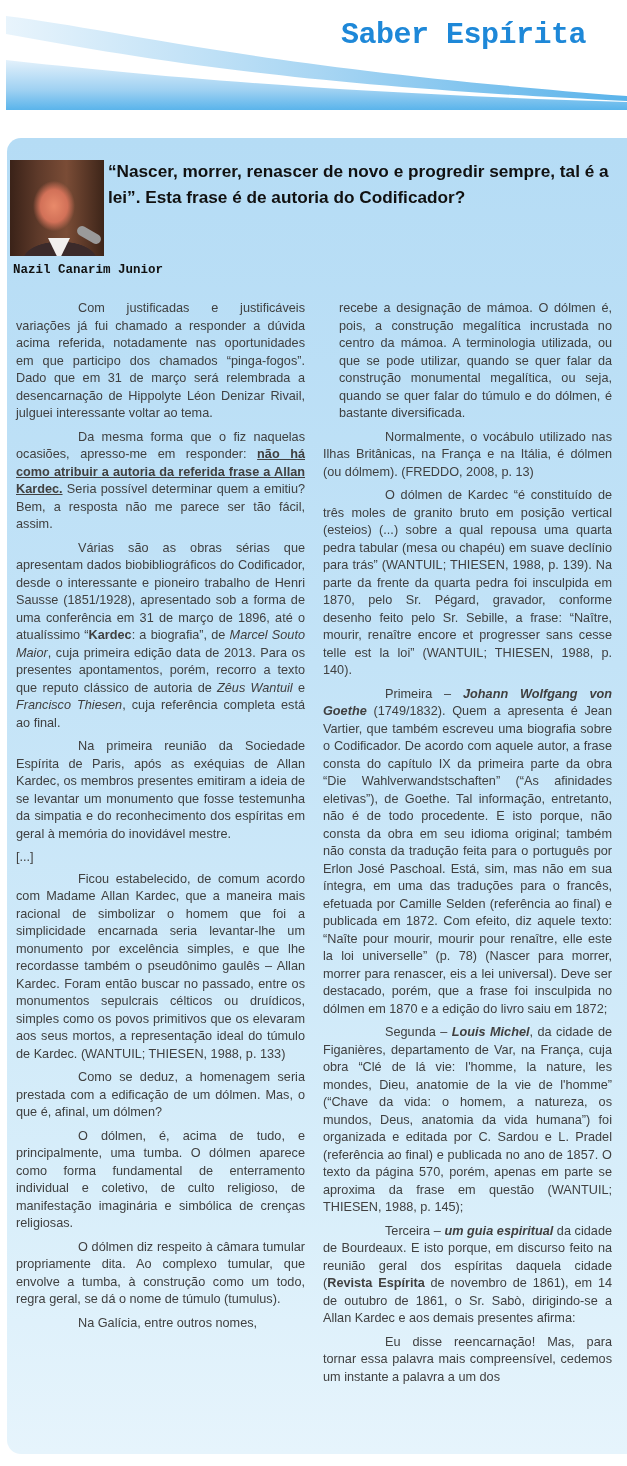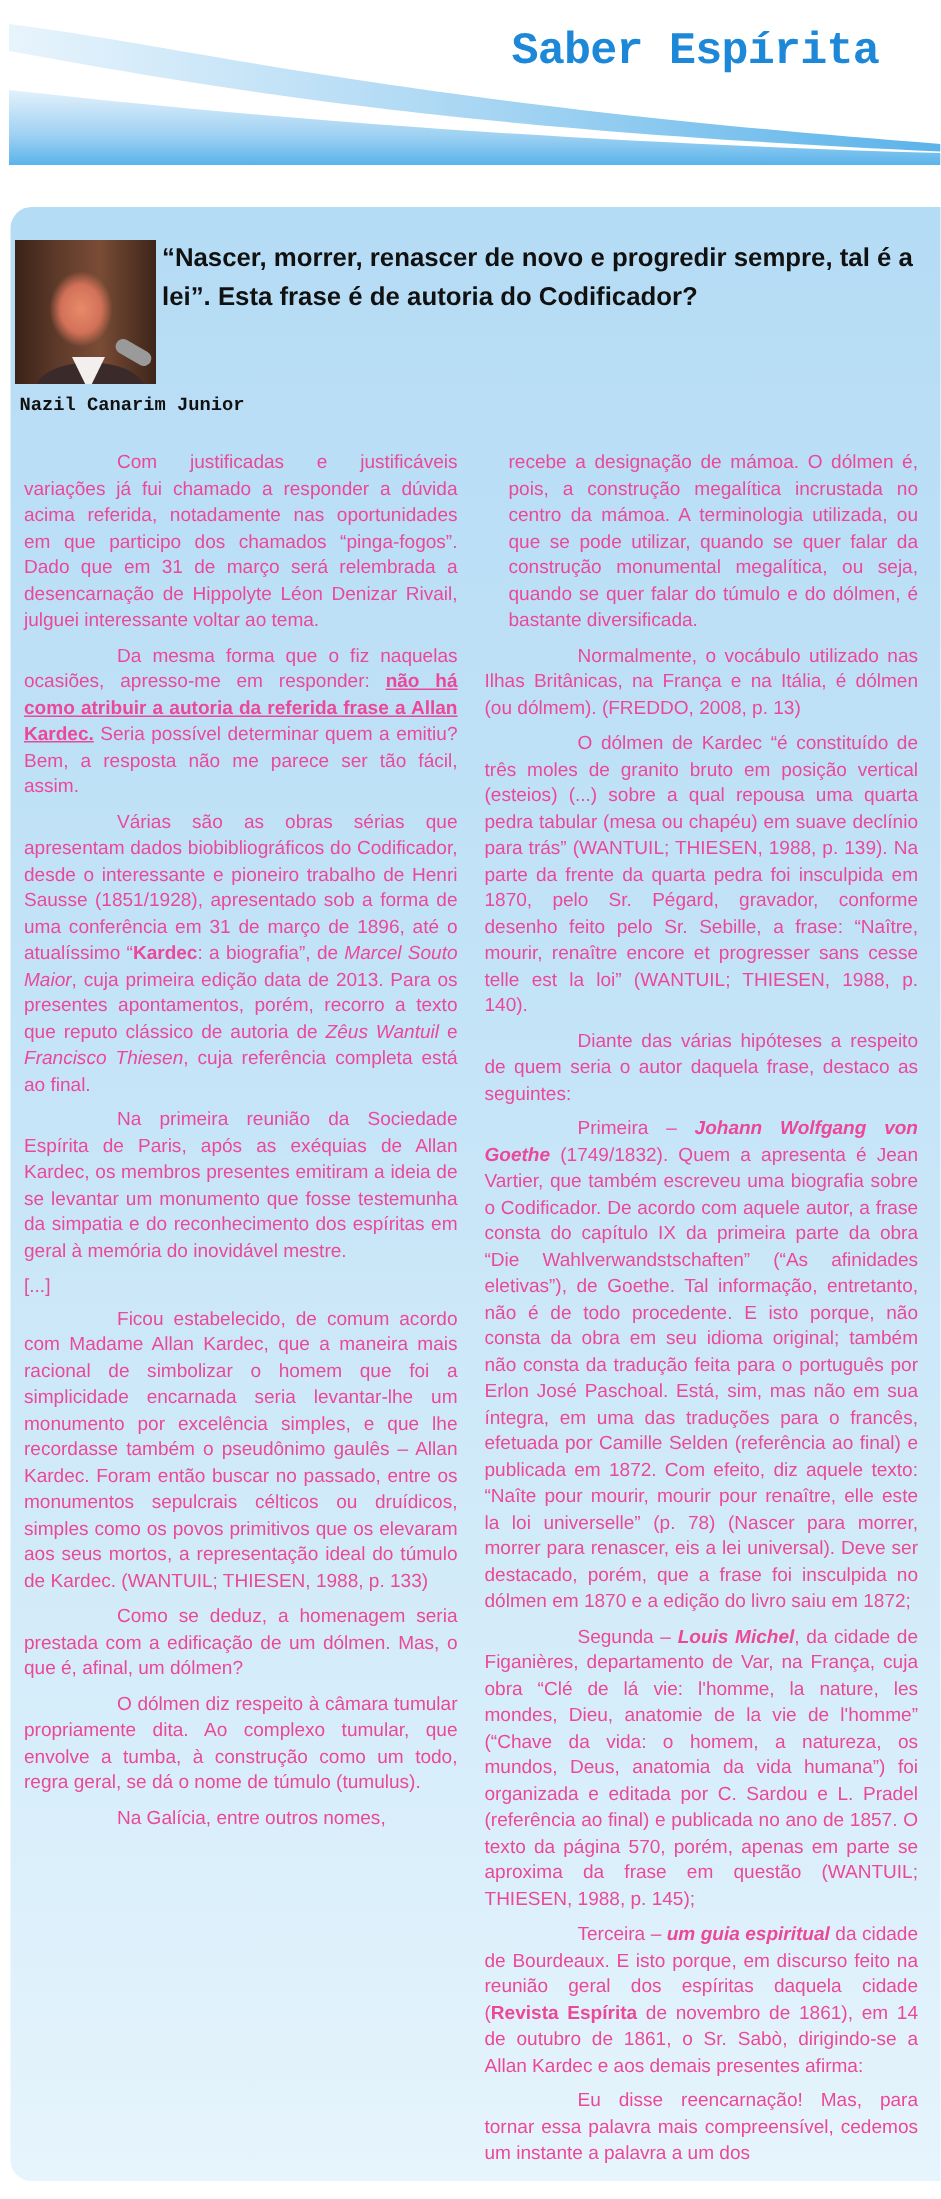--- a/index.html
+++ b/index.html
@@ -15,21 +15,21 @@
   .photo { position:absolute; left:10px; top:160px; width:94px; height:96px;
            background:radial-gradient(ellipse 30px 36px at 44px 46px, #e98a6a 0%, #d27158 45%, transparent 70%),
                       radial-gradient(ellipse 60px 30px at 50px 100px, #3b2a2a 0%, #3b2a2a 60%, transparent 62%),
                       linear-gradient(90deg, #3a2218, #5e3a2a 30%, #7a4c36 60%, #3d2519); }
   .photo .tie { position:absolute; left:38px; top:78px; width:22px; height:18px; background:#f2efee; clip-path:polygon(0 0,100% 0,60% 100%,40% 100%); }
   .photo .mic { position:absolute; left:66px; top:70px; width:26px; height:10px; background:#9a9a9a; border-radius:5px; transform:rotate(30deg); }
   .author { position:absolute; left:13px; top:263px; font-weight:bold; font-size:12.5px; color:#111;font-family:Liberation Mono, monospace; }
   .headline { position:absolute; left:108px; top:158px; width:518px; font-weight:bold;
               font-size:17.2px; line-height:26px; color:#111; text-align:left; }
   .headline .l1 { display:block; padding-left:62px; }
-  .col { position:absolute; top:300px; width:289px; font-size:12.7px; line-height:17.5px; text-align:justify; color:#ec4899; }
+  .col { position:absolute; top:300px; width:289px; font-size:12.7px; line-height:17.5px; text-align:justify; color:#404040; }
   .col-left { left:16px; }
   .col-right { left:323px; top:300px; }
   .col p { margin:0 0 6px 0; text-indent:62px; }
   .col p.quote { text-indent:62px; }
   .col p.ellipsis { text-indent:0; margin-bottom:4px; }
   .col p.cont { text-indent:0;margin-left:16px; }
   .u { text-decoration:underline; font-weight:bold; }
   b { font-weight:bold; }
   i { font-style:italic; }
   .bi { font-weight:bold; font-style:italic; }
@@ -70,26 +70,26 @@
 </div>
 
 <div class="col col-left">
   <p>Com justificadas e justificáveis variações já fui chamado a responder a dúvida acima referida, notadamente nas oportunidades em que participo dos chamados “pinga-fogos”. Dado que em 31 de março será relembrada a desencarnação de Hippolyte Léon Denizar Rivail, julguei interessante voltar ao tema.</p>
   <p><span>Da mesma forma que o fiz naquelas ocasiões, apresso-me em responder: </span><span class="u">não há como atribuir a autoria da referida frase a Allan Kardec.</span><span> Seria possível determinar quem a emitiu? Bem, a resposta não me parece ser tão fácil, assim.</span></p>
   <p><span>Várias são as obras sérias que apresentam dados biobibliográficos do Codificador, desde o interessante e pioneiro trabalho de Henri Sausse (1851/1928), apresentado sob a forma de uma conferência em 31 de março de 1896, até o atualíssimo “</span><b>Kardec</b><span>: a biografia”, de </span><i>Marcel Souto Maior</i><span>, cuja primeira edição data de 2013. Para os presentes apontamentos, porém, recorro a texto que reputo clássico de autoria de </span><i>Zêus Wantuil</i><span> e </span><i>Francisco Thiesen</i><span>, cuja referência completa está ao final.</span></p>
   <p class="quote">Na primeira reunião da Sociedade Espírita de Paris, após as exéquias de Allan Kardec, os membros presentes emitiram a ideia de se levantar um monumento que fosse testemunha da simpatia e do reconhecimento dos espíritas em geral à memória do inovidável mestre.</p>
   <p class="ellipsis">[...]</p>
   <p class="quote">Ficou estabelecido, de comum acordo com Madame Allan Kardec, que a maneira mais racional de simbolizar o homem que foi a simplicidade encarnada seria levantar-lhe um monumento por excelência simples, e que lhe recordasse também o pseudônimo gaulês – Allan Kardec. Foram então buscar no passado, entre os monumentos sepulcrais célticos ou druídicos, simples como os povos primitivos que os elevaram aos seus mortos, a representação ideal do túmulo de Kardec. (WANTUIL; THIESEN, 1988, p. 133)</p>
   <p>Como se deduz, a homenagem seria prestada com a edificação de um dólmen. Mas, o que é, afinal, um dólmen?</p>
+  <p>O dólmen, é, acima de tudo, e principalmente, uma tumba. O dólmen aparece como forma fundamental de enterramento individual e coletivo, de culto religioso, de manifestação imaginária e simbólica de crenças religiosas.</p>
   <p>O dólmen diz respeito à câmara tumular propriamente dita. Ao complexo tumular, que envolve a tumba, à construção como um todo, regra geral, se dá o nome de túmulo (tumulus).</p>
   <p>Na Galícia, entre outros nomes,</p>
 </div>
 
 <div class="col col-right">
   <p class="cont">recebe a designação de mámoa. O dólmen é, pois, a construção megalítica incrustada no centro da mámoa. A terminologia utilizada, ou que se pode utilizar, quando se quer falar da construção monumental megalítica, ou seja, quando se quer falar do túmulo e do dólmen, é bastante diversificada.</p>
   <p>Normalmente, o vocábulo utilizado nas Ilhas Britânicas, na França e na Itália, é dólmen (ou dólmem). (FREDDO, 2008, p. 13)</p>
   <p>O dólmen de Kardec “é constituído de três moles de granito bruto em posição vertical (esteios) (...) sobre a qual repousa uma quarta pedra tabular (mesa ou chapéu) em suave declínio para trás” (WANTUIL; THIESEN, 1988, p. 139). Na parte da frente da quarta pedra foi insculpida em 1870, pelo Sr. Pégard, gravador, conforme desenho feito pelo Sr. Sebille, a frase: “Naître, mourir, renaître encore et progresser sans cesse telle est la loi” (WANTUIL; THIESEN, 1988, p. 140).</p>
-  <p>Diante das várias hipóteses a respeito de quem seria o autor daquela frase, destaco as seguintes:</p>
   <p><span>Primeira – </span><span class="bi">Johann Wolfgang von Goethe</span><span> (1749/1832). Quem a apresenta é Jean Vartier, que também escreveu uma biografia sobre o Codificador. De acordo com aquele autor, a frase consta do capítulo IX da primeira parte da obra “Die Wahlverwandstschaften” (“As afinidades eletivas”), de Goethe. Tal informação, entretanto, não é de todo procedente. E isto porque, não consta da obra em seu idioma original; também não consta da tradução feita para o português por Erlon José Paschoal. Está, sim, mas não em sua íntegra, em uma das traduções para o francês, efetuada por Camille Selden (referência ao final) e publicada em 1872. Com efeito, diz aquele texto: “Naîte pour mourir, mourir pour renaître, elle este la loi universelle” (p. 78) (Nascer para morrer, morrer para renascer, eis a lei universal). Deve ser destacado, porém, que a frase foi insculpida no dólmen em 1870 e a edição do livro saiu em 1872;</span></p>
   <p><span>Segunda – </span><span class="bi">Louis Michel</span><span>, da cidade de Figanières, departamento de Var, na França, cuja obra “Clé de lá vie: l'homme, la nature, les mondes, Dieu, anatomie de la vie de l'homme” (“Chave da vida: o homem, a natureza, os mundos, Deus, anatomia da vida humana”) foi organizada e editada por C. Sardou e L. Pradel (referência ao final) e publicada no ano de 1857. O texto da página 570, porém, apenas em parte se aproxima da frase em questão (WANTUIL; THIESEN, 1988, p. 145);</span></p>
   <p><span>Terceira – </span><span class="bi">um guia espiritual</span><span> da cidade de Bourdeaux. E isto porque, em discurso feito na reunião geral dos espíritas daquela cidade (</span><b>Revista Espírita</b><span> de novembro de 1861), em 14 de outubro de 1861, o Sr. Sabò, dirigindo-se a Allan Kardec e aos demais presentes afirma:</span></p>
   <p class="quote">Eu disse reencarnação! Mas, para tornar essa palavra mais compreensível, cedemos um instante a palavra a um dos</p>
 </div>
 
 </body></html>

